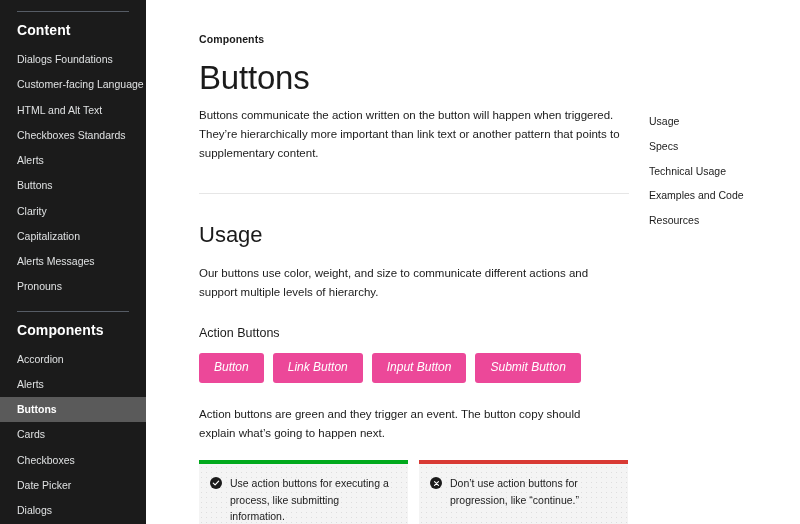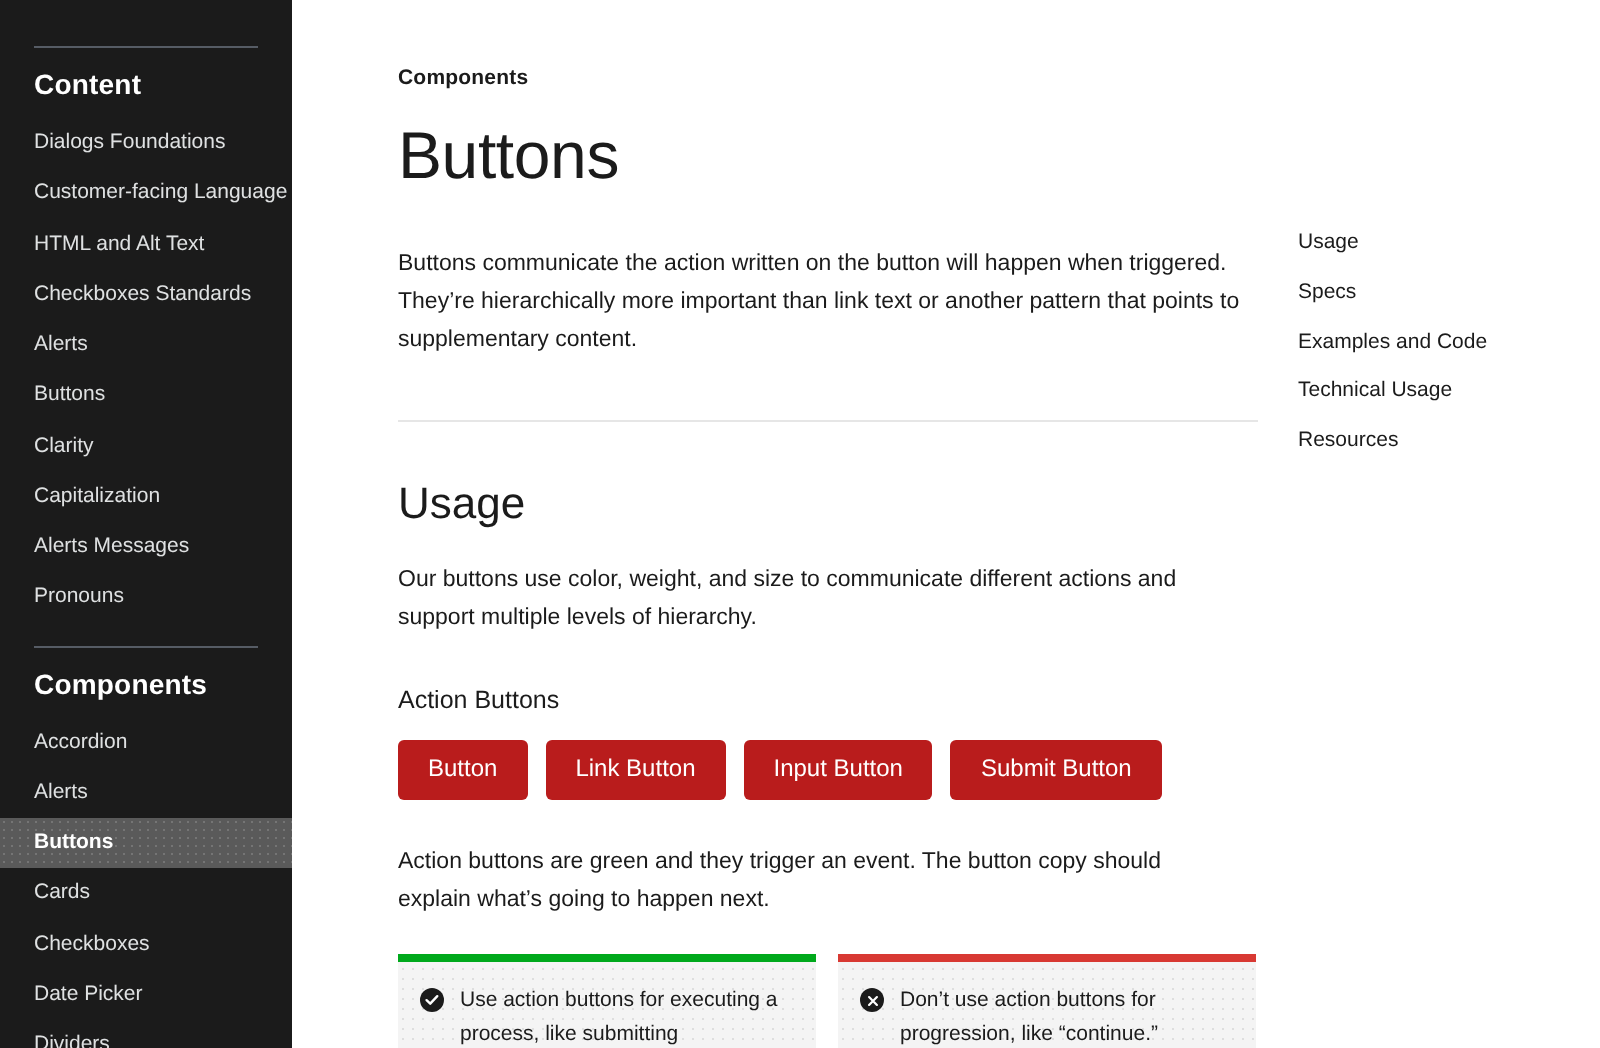--- a/index.html
+++ b/index.html
@@ -19,21 +19,21 @@
   }
 
   
   .sidebar {
     width: 146px;
     min-width: 146px;
     height: 524px;
     background: #1b1b1b;
     position: relative;
     overflow: hidden;
-    padding-top: 12px;
+    padding-top: 0;
   }
 
   .sidebar-divider {
     height: 1px;
     background: #565c65;
     margin: 11px 17px 0 17px;
   }
 
   .sidebar-section-title {
     font-size: 14px;
@@ -89,21 +89,21 @@
     color: #1b1b1b;
     margin-top: 15px;
     letter-spacing: -0.2px;
     line-height: 1.1;
   }
 
   .intro {
     font-size: 11.5px;
     line-height: 1.62;
     color: #1b1b1b;
-    margin-top: 27px;
+    margin-top: 10px;
     width: 424px;
   }
 
   .rule {
     height: 1px;
     background: #e6e6e6;
     width: 430px;
     margin-top: 31px;
   }
 
@@ -142,21 +142,21 @@
     font-family: "Liberation Sans", sans-serif;
     font-size: 12px;
     font-weight: 400;
     padding: 8px 15px 9px 15px;
     border-radius: 3px;
     cursor: pointer;
     line-height: 1.1;
     white-space: nowrap;
   }
 
-  .btn-action { background: #b91c1c; }
+  .btn-action { background: #ec4899; font-style: italic; }
 
   .para-note {
     font-size: 11.5px;
     line-height: 1.62;
     color: #1b1b1b;
     margin-top: 22px;
     width: 420px;
   }
 
   
@@ -245,20 +245,21 @@
   <div class="sidebar-divider"></div>
 
   <div class="sidebar-section-title">Components</div>
 
   <a class="sidebar-item">Accordion</a>
   <a class="sidebar-item">Alerts</a>
   <a class="sidebar-item active">Buttons</a>
   <a class="sidebar-item">Cards</a>
   <a class="sidebar-item">Checkboxes</a>
   <a class="sidebar-item">Date Picker</a>
+  <a class="sidebar-item">Dialogs</a>
   <a class="sidebar-item">Dividers</a>
 
 </nav>
 
 <div class="main-wrap">
 
   <main class="content">
 
     <div class="breadcrumb">Components</div>
 
@@ -309,18 +310,18 @@
         </div>
       </div>
 
     </div>
 
   </main>
 
   <aside class="toc">
     <a class="toc-item">Usage</a>
     <a class="toc-item">Specs</a>
+    <a class="toc-item">Technical Usage</a>
     <a class="toc-item">Examples and Code</a>
-    <a class="toc-item">Technical Usage</a>
     <a class="toc-item">Resources</a>
   </aside>
 
 </div>
 
 </body></html>

